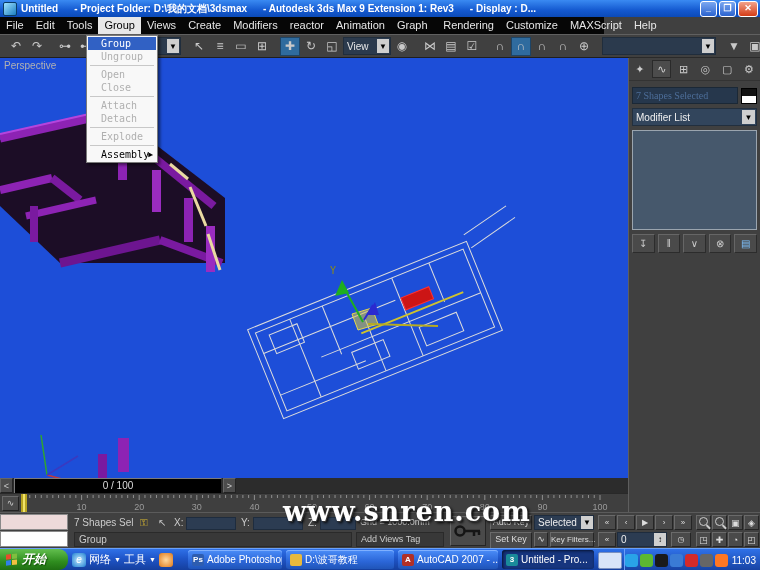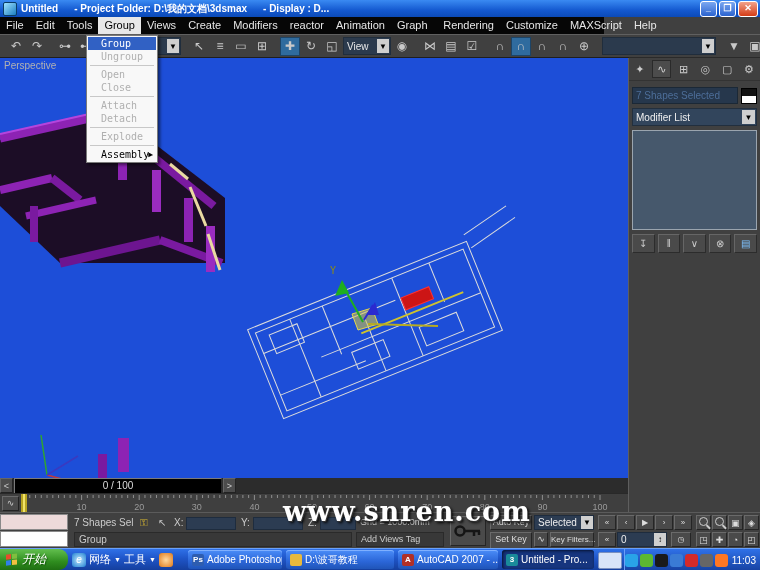--- a/index.html
+++ b/index.html
@@ -42,21 +42,21 @@
   .vplabel{position:absolute;left:4px;top:2px;color:#b2b2b2;font-size:10px;z-index:2;}
   
   .cmdpanel{position:absolute;left:628px;top:58px;width:132px;height:454px;background:#404040;
     border-left:1px solid #5e5e5e;box-sizing:border-box;color:#ccc;}
   .ctabs{display:flex;height:22px;align-items:center;justify-content:space-around;
     border-bottom:1px solid #333;}
   .ctab{width:19px;height:18px;display:flex;align-items:center;justify-content:center;font-size:11px;}
   .ctab.active{background:#4c4c4c;border:1px solid #2a2a2a;box-sizing:border-box;}
   .namerow{display:flex;align-items:center;margin:6px 3px 4px 3px;gap:3px;}
   .namefield{flex:1;height:15px;background:#26374c;border:1px solid #1b2836;color:#4d6e99;
-    font-size:10px;line-height:15px;padding:0 3px;overflow:hidden;white-space:nowrap;}
+    font-size:10px;line-height:15px;padding:0 3px;overflow:hidden;white-space:nowrap;font-family:Liberation Serif, serif;}
   .swatch{width:14px;height:14px;border:1px solid #000;background:linear-gradient(#111 50%,#fff 50%);}
   .modlist{display:flex;align-items:center;margin:0 3px;height:16px;background:#32455c;
     border:1px solid #222f3e;}
   .modlist .cval{flex:1;font-size:10px;color:#f0f0f0;padding:0 3px;}
   .modlist .cbtn{width:13px;height:14px;background:#cfcfcf;color:#000;font-size:8px;
     display:flex;align-items:center;justify-content:center;margin-right:1px;}
   .stackbox{margin:4px 3px;height:98px;background:#46586c;border:1px solid #9aa4ae;}
   .stackbtns{display:flex;gap:3px;margin:2px 3px;}
   .sbtn{width:21px;height:17px;background:#4a4a4a;border:1px solid #666;border-bottom-color:#2c2c2c;
     border-right-color:#2c2c2c;color:#ccc;font-size:10px;display:flex;align-items:center;
@@ -98,21 +98,21 @@
   
   .watermark{position:absolute;left:283px;top:496px;z-index:5;color:#fff;
     font-family:"DejaVu Serif",serif;font-weight:bold;font-size:27px;letter-spacing:1px;
     text-shadow:1px 1px 0 #333,2px 2px 3px #000;}
   
   .taskbar{position:absolute;left:0;top:548px;width:760px;height:22px;
     background:linear-gradient(#2f71e8,#1f55c8 45%,#153f9e);border-top:1px solid #6aa0f8;
     box-sizing:border-box;color:#fff;}
   .startbtn{position:absolute;left:0;top:0;width:68px;height:21px;
     background:linear-gradient(#62bf4e,#2f8d1f 60%,#1f6f12);border-radius:0 9px 9px 0;
-    display:flex;align-items:center;color:#fff;font-weight:normal;font-style:italic;font-size:12px;
+    display:flex;align-items:center;color:#fff;font-weight:bold;font-style:italic;font-size:12px;
     text-shadow:1px 1px 1px #14530a;}
   .winflag{width:12px;height:12px;margin:0 4px 0 6px;display:grid;
     grid-template-columns:5px 5px;grid-template-rows:5px 5px;gap:1px;transform:skewY(-6deg);}
   .winflag i{display:block;}
   .ql{position:absolute;top:0;height:21px;display:flex;align-items:center;font-size:11px;gap:3px;}
   .qlicon{width:14px;height:14px;border-radius:3px;}
   .task{position:absolute;top:1px;height:19px;border-radius:3px;
     background:linear-gradient(#4b8df8,#2b66d8 60%,#2055b8);display:flex;align-items:center;
     font-size:10px;padding:0 4px;box-sizing:border-box;overflow:hidden;white-space:nowrap;
     box-shadow:inset 0 1px 0 #7fb0ff;}
@@ -140,20 +140,21 @@
 </style>
 </head>
 <body>
 
 <div class="screen">
 
   <div class="titlebar">
     <span class="appicon"></span>
     <span>Untitled</span>
     <span class="tseg">- Project Folder: D:\我的文档\3dsmax</span>
+    <span class="tseg">- Autodesk 3ds Max 9 Extension 1: Rev3</span>
     <span class="tseg">- Display : D...</span>
     <span class="winbtns">
       <span class="winbtn">_</span>
       <span class="winbtn">❐</span>
       <span class="winbtn close">✕</span>
     </span>
   </div>
 
   <div class="menubar" id="menubar">
       <span class="mitem">File</span>

